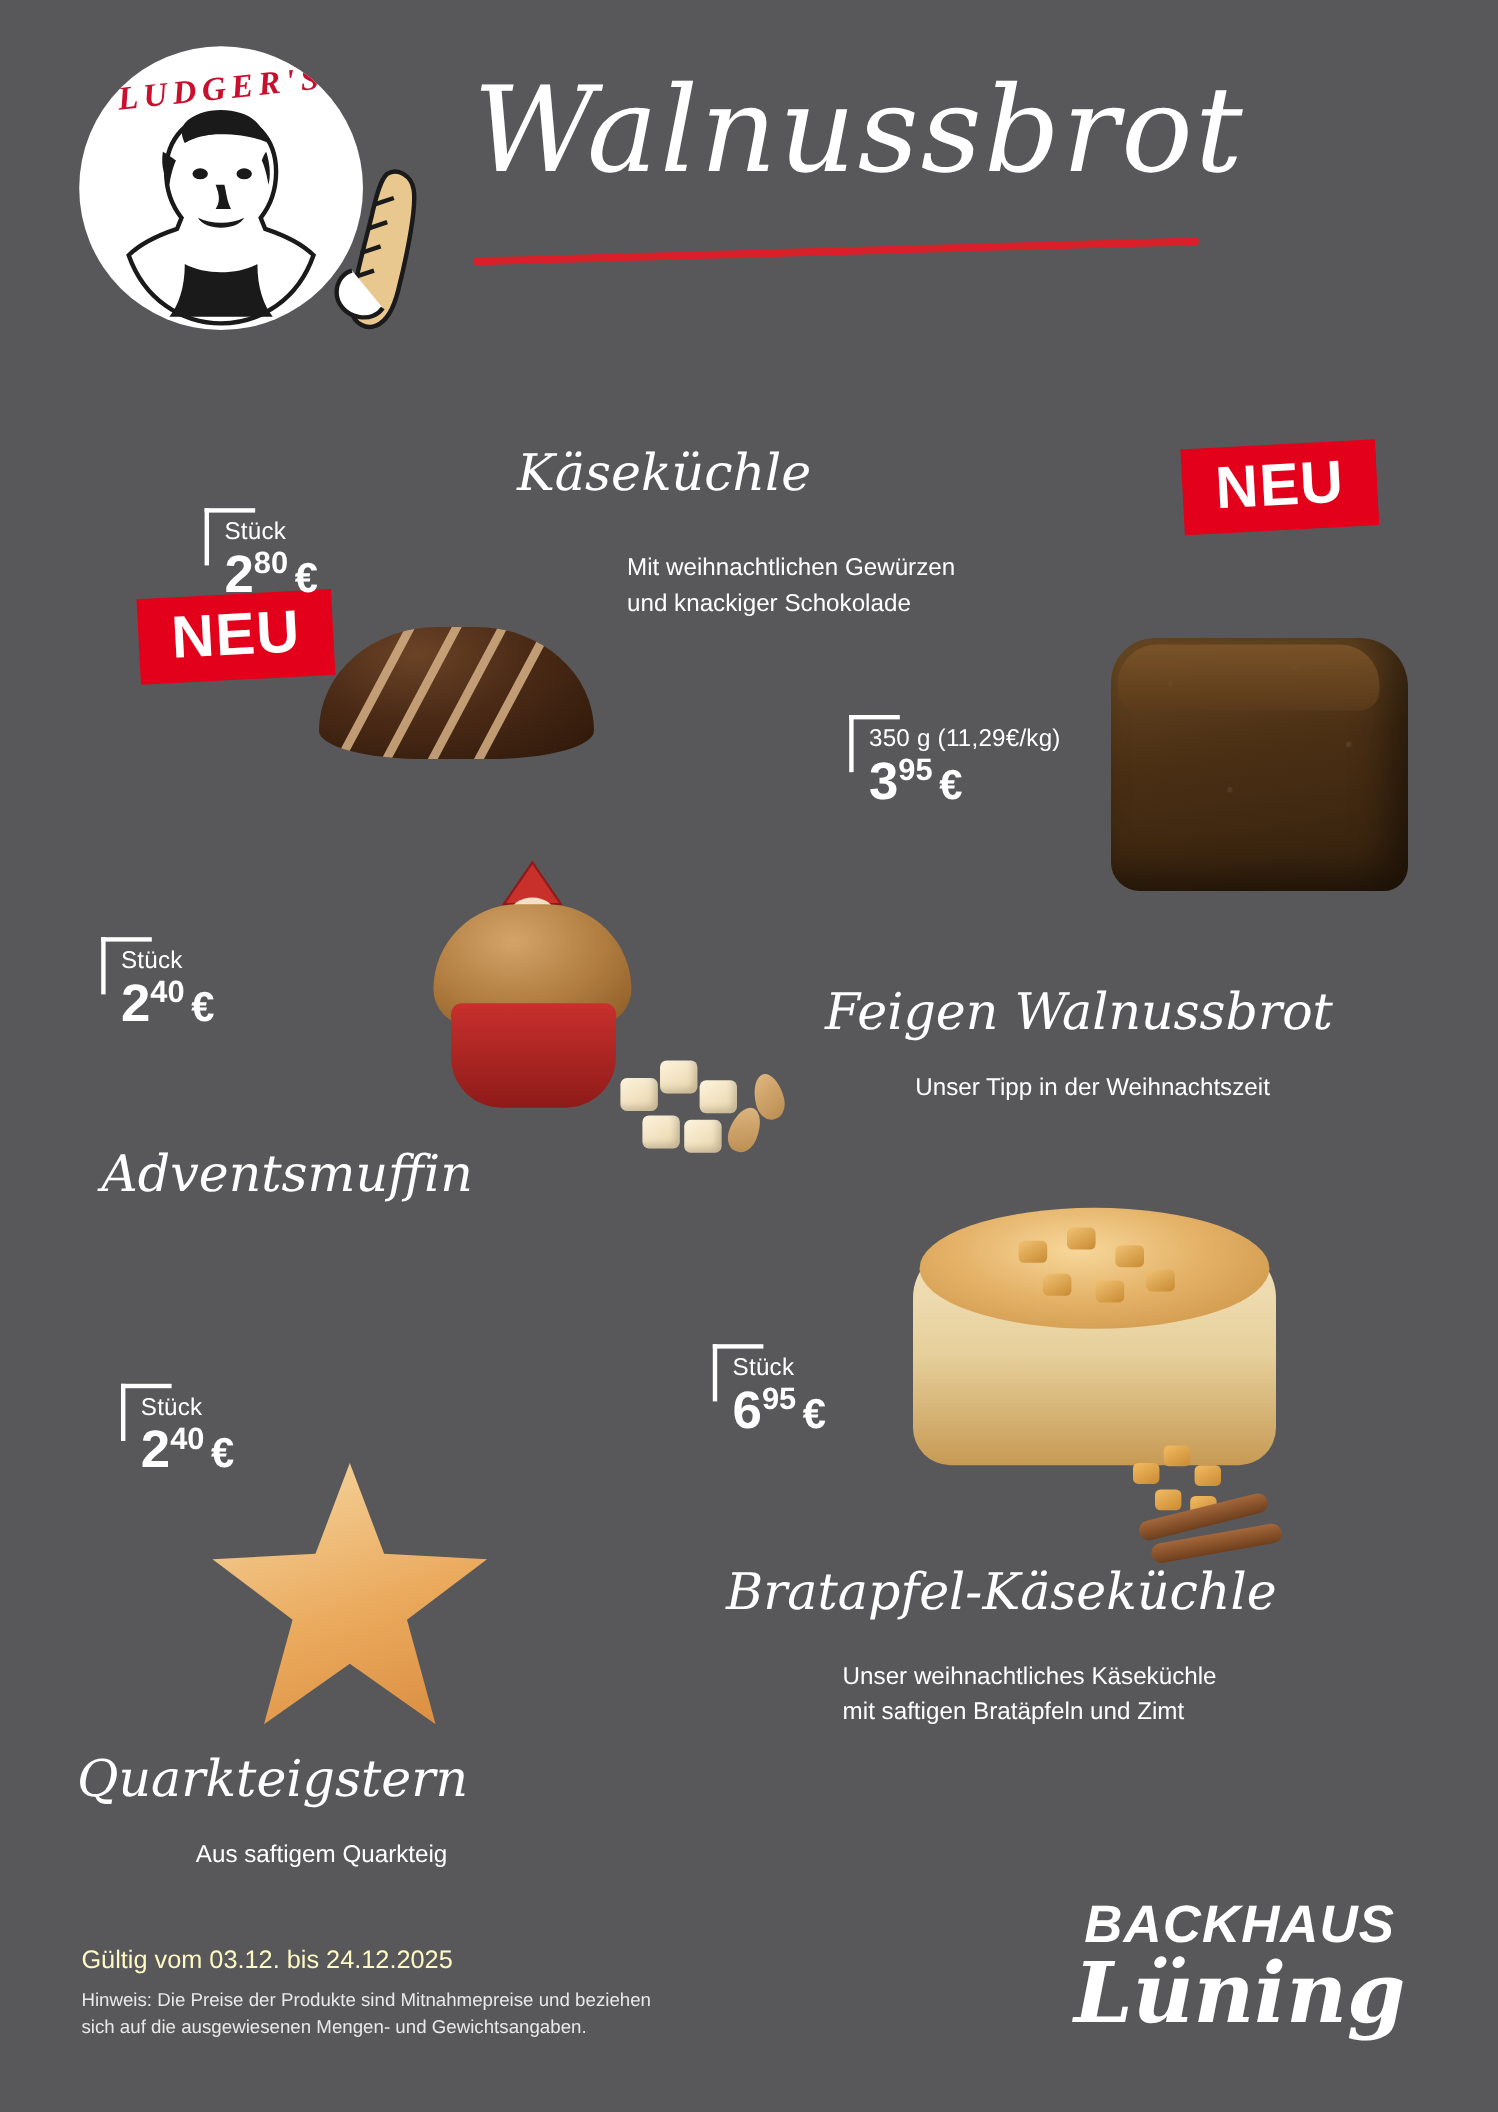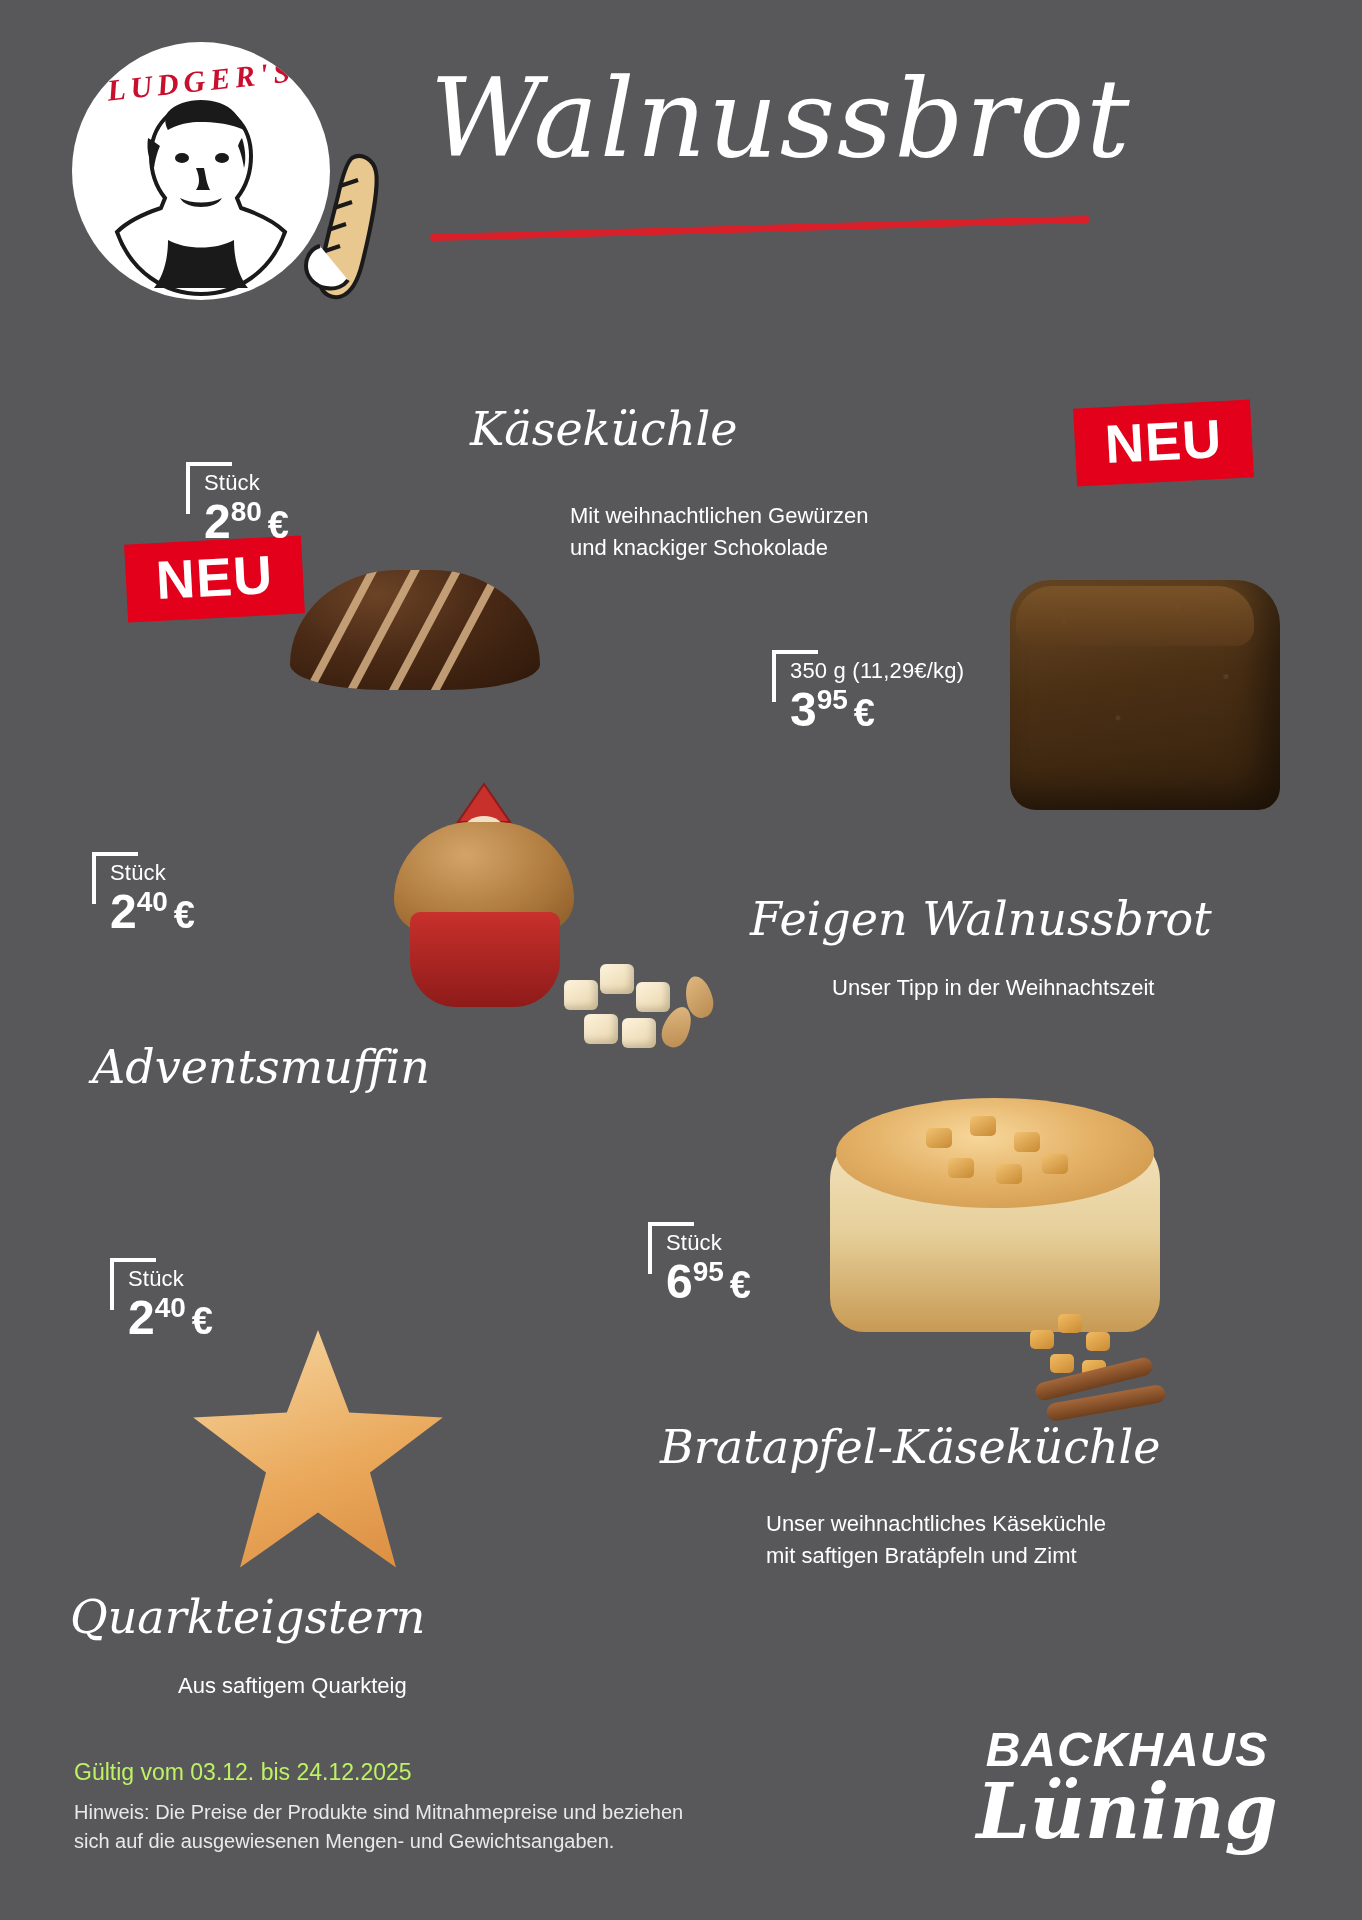--- a/index.html
+++ b/index.html
@@ -256,25 +256,25 @@
   }
 
   
   .footer {
     position: absolute;
     left: 74px; bottom: 64px;
     width: 700px;
   }
   .footer .valid {
     font-size: 23px;
-    color: #bef264;
+    color: #fef9c3;
     margin-bottom: 12px;
   }
   .footer .note {
-    font-size: 20px;
+    font-size: 17px;
     line-height: 1.45;
     color: #e9e9e9;
   }
   .brand {
     position: absolute;
     right: 70px; bottom: 72px;
     width: 330px;
     text-align: center;
     color: #ffffff;
   }

